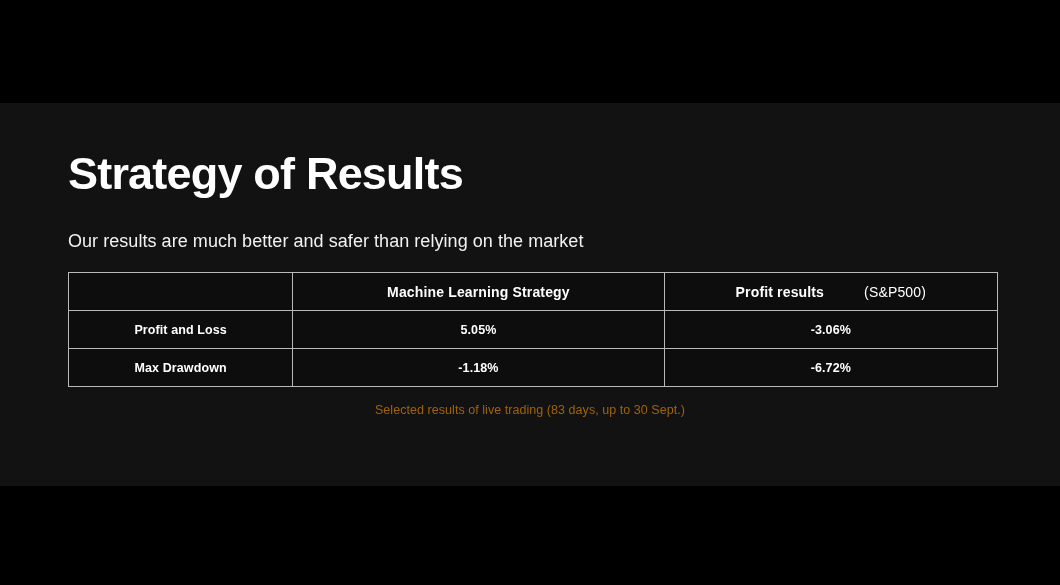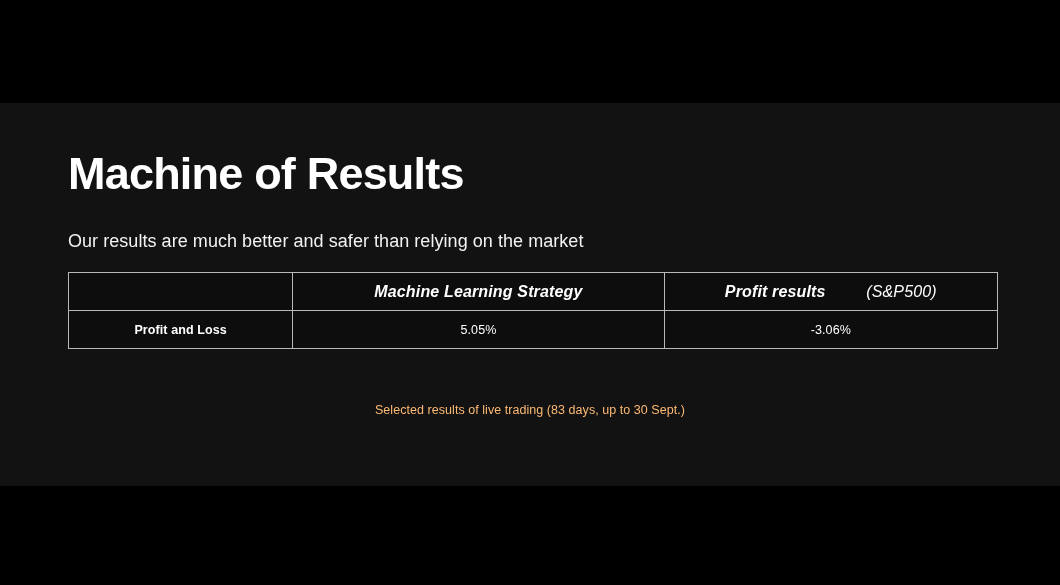--- a/index.html
+++ b/index.html
@@ -82,70 +82,69 @@
     padding: 0;
     height: 37px;
     vertical-align: middle;
     color: #ffffff;
   }
   col.col-metric  { width: 224px; }
   col.col-strategy{ width: 371px; }
   col.col-market  { width: 333px; }
 
   .head-cell {
-    font-size: 16px;
+    font-size: 14px;
     font-weight: bold;
     color: #ffffff;
     letter-spacing: 0.15px;
-    font-style: italic;
   }
   .head-cell .suffix {
     font-weight: normal;
     margin-left: 36px;
   }
   .head-cell-empty { }
 
   .row-label {
     text-align: center;
     padding-left: 10px;
     font-size: 12.5px;
     font-weight: bold;
     color: #ffffff;
     letter-spacing: 0.1px;
   }
   .value-cell {
     text-align: center;
     font-size: 12.5px;
-    font-weight: normal;
+    font-weight: bold;
     color: #ffffff;
     letter-spacing: 0.1px;
   }
 
   .table-caption {
     position: absolute;
     left: 0;
     top: 300px;
     width: 1060px;
     text-align: center;
     font-size: 12.5px;
     font-weight: normal;
-    color: #fdba74;
+    color: #a16207;
     letter-spacing: 0.05px;
   }
 </style>
 </head>
 <body>
 
 <div class="slide-frame">
 
   <div class="letterbox letterbox-top"></div>
 
   <div class="content-band">
 
-    <h1 class="page-title">Machine of Results</h1>
+    <h1 class="page-title">Strategy of Results</h1>
 
     <p class="page-subtitle">Our results are much better and safer than relying on the market</p>
 
     <div class="results-table-wrap">
       <table class="results-table">
         <colgroup>
           <col class="col-metric">
           <col class="col-strategy">
           <col class="col-market">
         </colgroup>
@@ -157,20 +156,25 @@
               <span>Profit results</span><span class="suffix"> (S&amp;P500)</span>
             </th>
           </tr>
         </thead>
         <tbody>
           <tr>
             <td class="row-label">Profit and Loss</td>
             <td class="value-cell">5.05%</td>
             <td class="value-cell">-3.06%</td>
           </tr>
+          <tr>
+            <td class="row-label">Max Drawdown</td>
+            <td class="value-cell">-1.18%</td>
+            <td class="value-cell">-6.72%</td>
+          </tr>
         </tbody>
       </table>
     </div>
 
     <div class="table-caption">Selected results of live trading (83 days, up to 30 Sept.)</div>
 
   </div>
 
   <div class="letterbox letterbox-bottom"></div>
 

